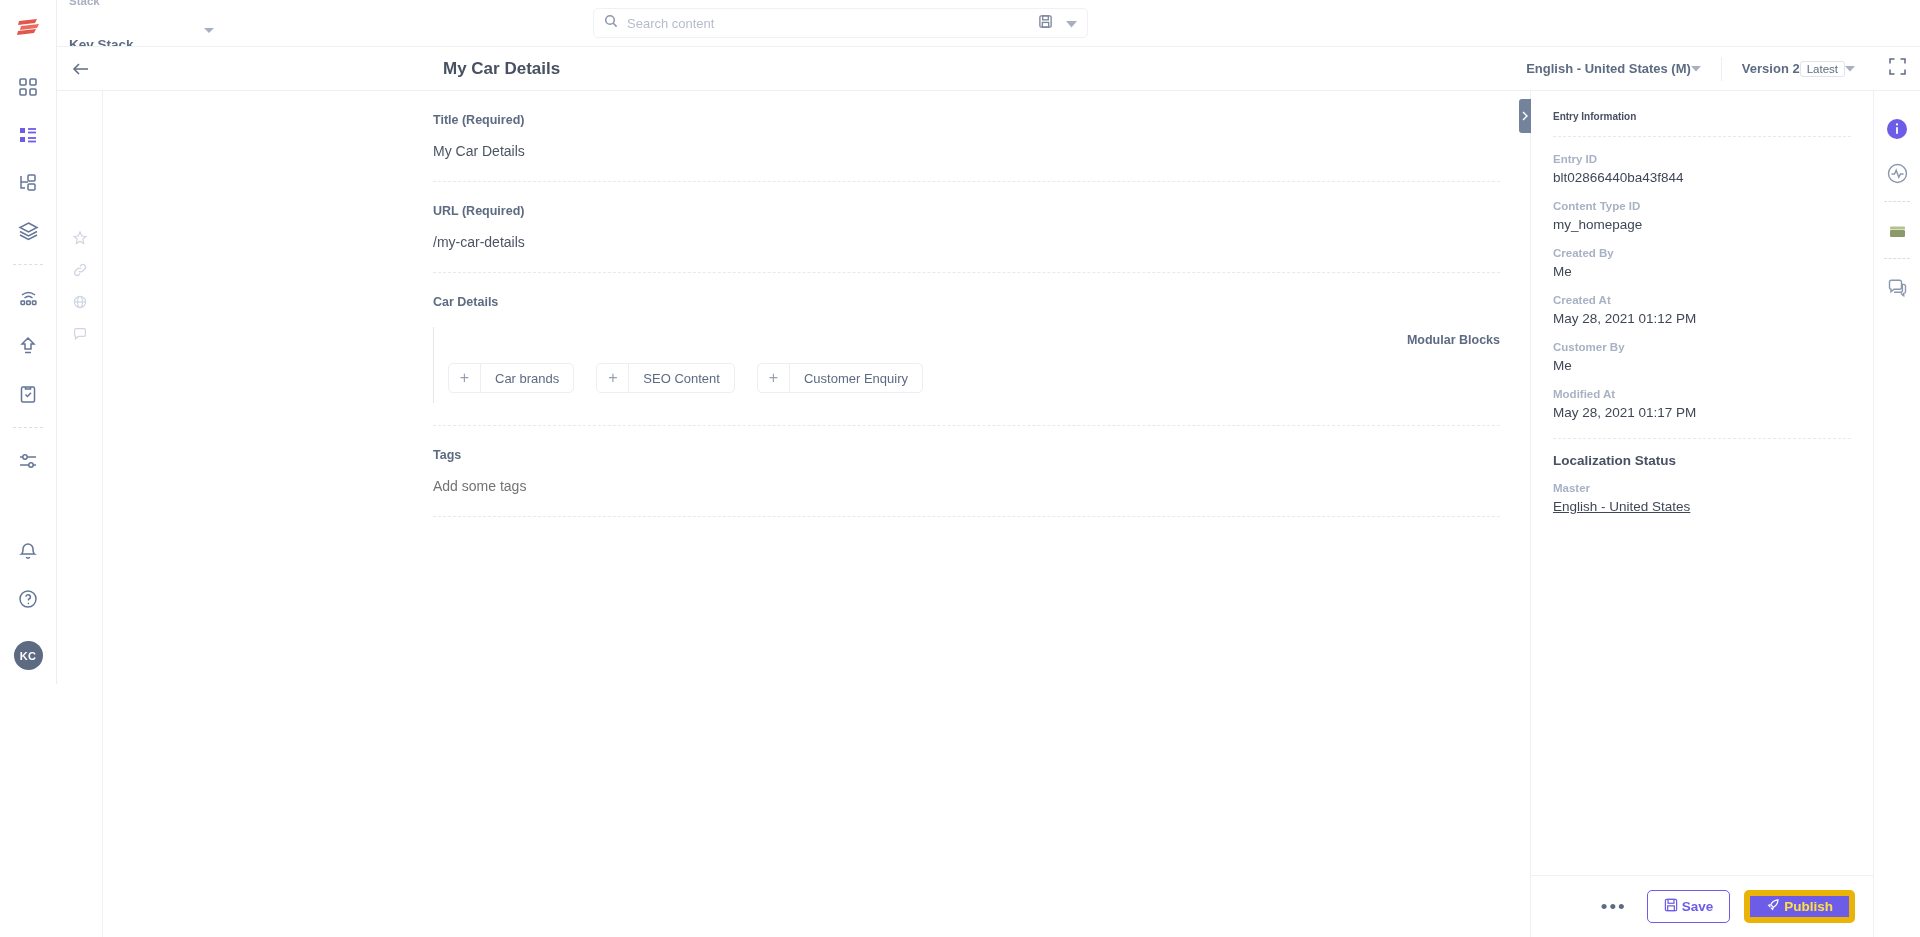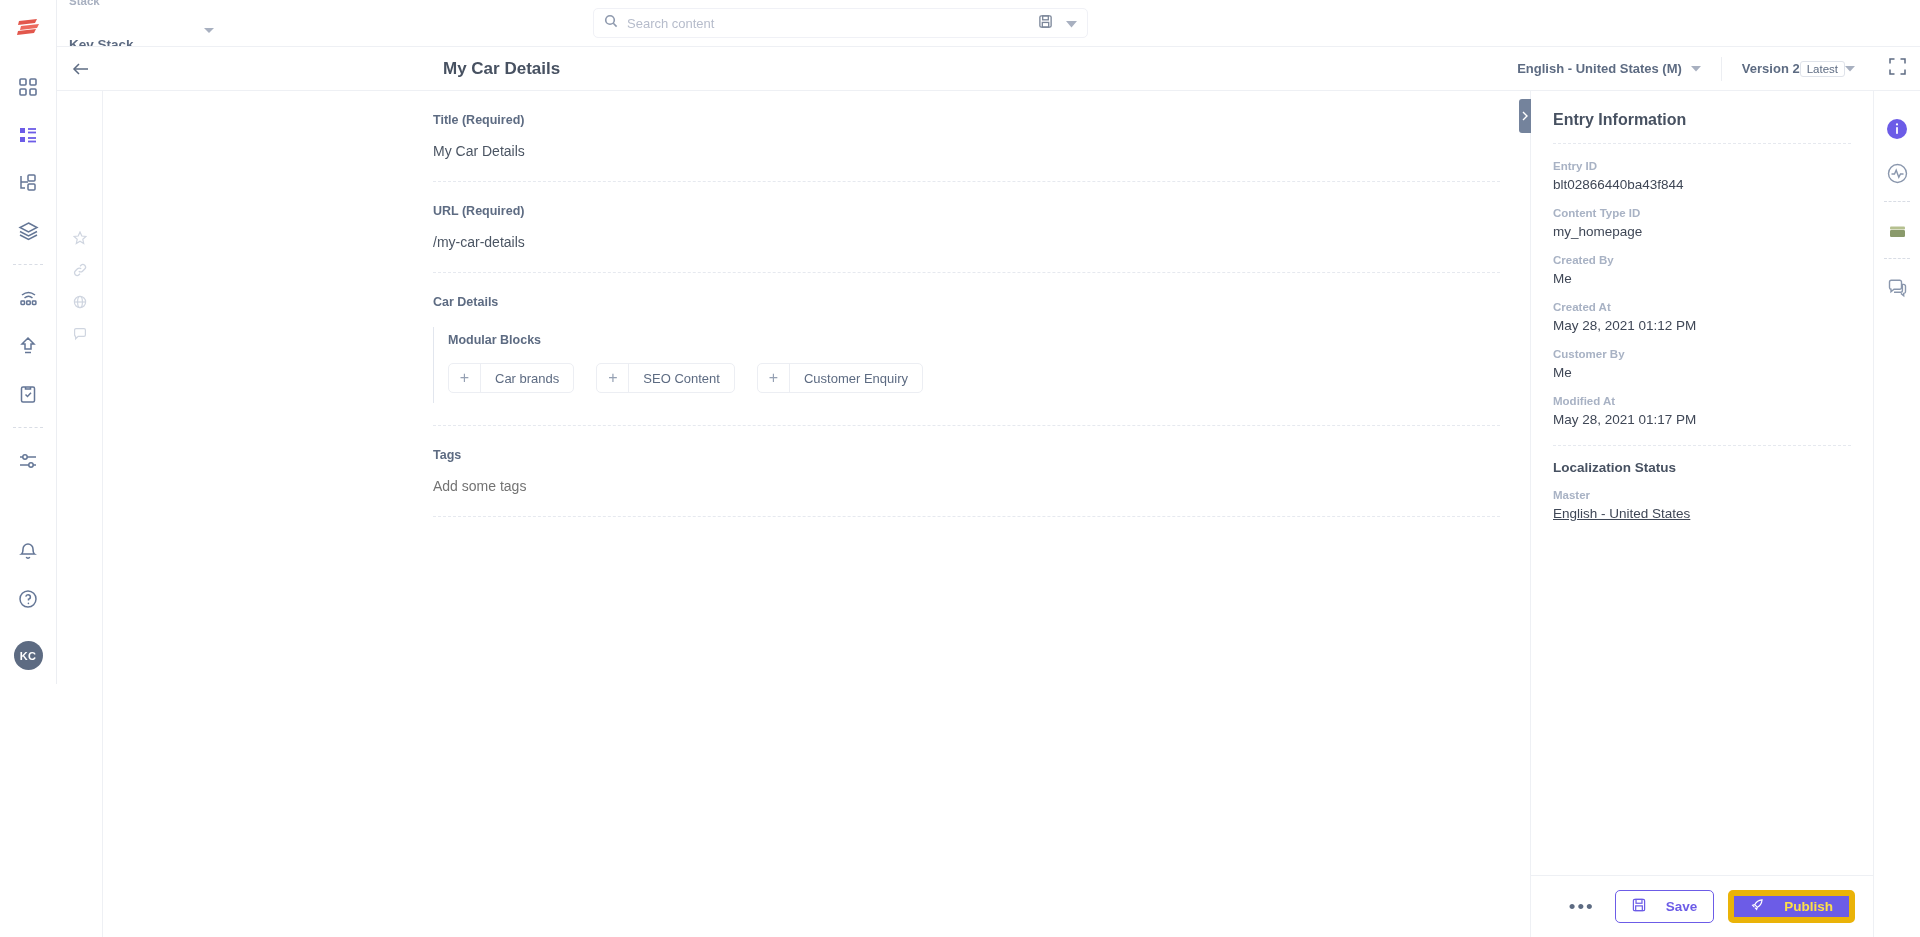--- a/index.html
+++ b/index.html
@@ -60,21 +60,21 @@
   .search-actions { display: flex; align-items: center; gap: 13px; padding-left: 8px; }
 
   
   .header {
     height: 45px; background: #fff; border-top: 1px solid #eef0f4; border-bottom: 1px solid #eef0f4;
     display: flex; align-items: center; flex: 0 0 45px; position: relative;
   }
   .back-btn { width: 46px; display: flex; align-items: center; justify-content: center; cursor: pointer; color: #5d6b82; }
   .page-title { font-size: 17px; font-weight: bold; color: #475161; margin-left: 340px; }
   .header-right { margin-left: auto; display: flex; align-items: center; padding-right: 14px; gap: 0; }
-  .lang-sel { display: flex; align-items: center; gap: 9px; font-size: 13px; font-weight: bold; color: #5d6b82; cursor: pointer; }
+  .lang-sel { display: flex; align-items: center; font-size: 13px; font-weight: bold; color: #5d6b82; cursor: pointer; }
   .vdiv { width: 1px; height: 24px; background: #eceef2; margin: 0 20px; }
   .ver-sel { display: flex; align-items: center; font-size: 13px; font-weight: bold; color: #5d6b82; cursor: pointer; }
   .latest-badge {
     border: 1px solid #dfe3ea; border-radius: 3px; padding: 1px 6px;
     font-size: 11.5px; font-weight: normal; color: #5d6b82;
   }
   .expand-btn { margin-left: 34px; cursor: pointer; color: #5d6b82; }
 
   
   .body-row { flex: 1; display: flex; min-height: 0; position: relative; background: #fff; }
@@ -82,56 +82,56 @@
   .gutter-tools { position: absolute; left: 0; top: 140px; width: 46px; display: flex; flex-direction: column; align-items: center; gap: 14px; }
   .gtool { color: #cfd5e0; cursor: pointer; }
 
   .form-scroll { flex: 1; overflow: hidden; position: relative; }
   .form-inner { padding: 0 0 0 0; }
   .field { padding: 22px 0 22px 0; margin: 0 30px 0 330px; border-bottom: 1px dashed #e6e9ef; }
   .flabel { font-size: 12.5px; font-weight: bold; color: #5d6b82; margin-bottom: 16px; }
   .fvalue { font-size: 14px; color: #4b5563; }
   .fvalue.ph { color: #737373; }
 
-  .mod-wrap { border-left: 1px solid #e2e6ee; padding: 6px 0 10px 14px; margin-top: 18px; }
+  .mod-wrap { border-left: 1px solid #e2e6ee; padding: 6px 0 10px 14px; margin-top: 18px; text-align: right; }
   .mod-title { font-size: 12.5px; font-weight: bold; color: #5d6b82; margin-bottom: 16px; }
   .mod-row { display: flex; gap: 22px; }
   .mod-btn {
     display: flex; align-items: stretch; border: 1px solid #eceef3; border-radius: 5px;
     height: 30px; background: #fff; cursor: pointer;
   }
   .mod-plus { width: 32px; display: flex; align-items: center; justify-content: center;
               border-right: 1px solid #eceef3; color: #95a0b3; font-size: 16px; line-height: 1; }
   .mod-lbl { display: flex; align-items: center; padding: 0 14px; font-size: 13px; color: #5d6b82; }
 
   
   .rpanel {
     width: 343px; flex: 0 0 343px; background: #fff; border-left: 1px solid #eef0f4;
     display: flex; flex-direction: column; position: relative;
   }
   .collapse-tab {
     position: absolute; left: -12px; top: 8px; width: 12px; height: 34px;
     background: #74839c; border-radius: 3px 0 0 3px; color: #fff;
     display: flex; align-items: center; justify-content: center; font-size: 10px; cursor: pointer;
   }
-  .rp-title { font-size: 16px; font-weight: bold; color: #475161; padding: 20px 22px 14px 22px; }
+  .rp-title { font-size: 10px; font-weight: bold; color: #475161; padding: 20px 22px 14px 22px; }
   .rp-div { border-top: 1px dashed #e6e9ef; margin: 0 22px; }
   .rp-body { padding: 16px 22px 0 22px; flex: 1; overflow: hidden; }
   .meta { margin-bottom: 15px; }
   .meta-k { font-size: 11.5px; font-weight: bold; color: #a8b2c4; margin-bottom: 5px; }
   .meta-v { font-size: 13.5px; color: #3f4756; }
   .sec-title { font-size: 13.5px; font-weight: bold; color: #475161; margin: 0 0 14px 0; }
   .meta-v.link { text-decoration: underline; }
 
   .rp-footer {
     border-top: 1px solid #eef0f4; height: 62px; display: flex; align-items: center;
     justify-content: flex-end; gap: 14px; padding-right: 18px;
   }
   .dots { color: #5d6b82; font-size: 19px; letter-spacing: 2px; cursor: pointer; padding: 0 6px; line-height: 10px; }
-  .btn { height: 33px; border-radius: 5px; display: flex; align-items: center; gap: 20px;
+  .btn { height: 33px; border-radius: 5px; display: flex; align-items: center; gap: 4px;
          padding: 0 16px; font-size: 13.5px; font-weight: bold; cursor: pointer; }
   .btn-save { border: 1px solid #6c5ce7; color: #6c5ce7; background: #fff; }
   .btn-publish { background: #6c5ce7; color: #fde047; border: 6px solid #eab308; }
 
   
   .rrail {
     width: 47px; flex: 0 0 47px; background: #fff; border-left: 1px solid #eef0f4;
     display: flex; flex-direction: column; align-items: center; padding-top: 16px;
   }
   .rrail-ic { width: 47px; height: 44px; display: flex; align-items: center; justify-content: center; cursor: pointer; color: #8a97ad; }

